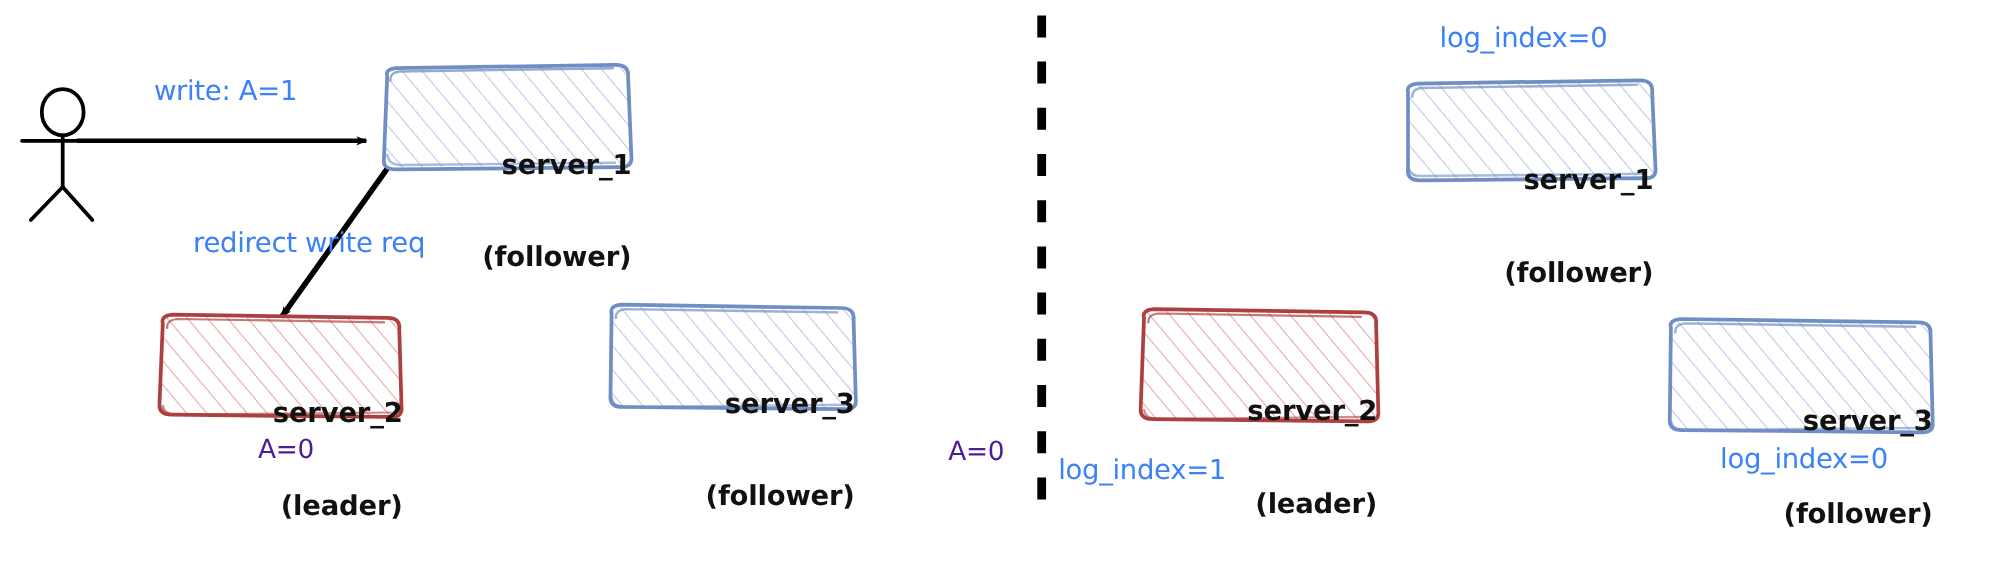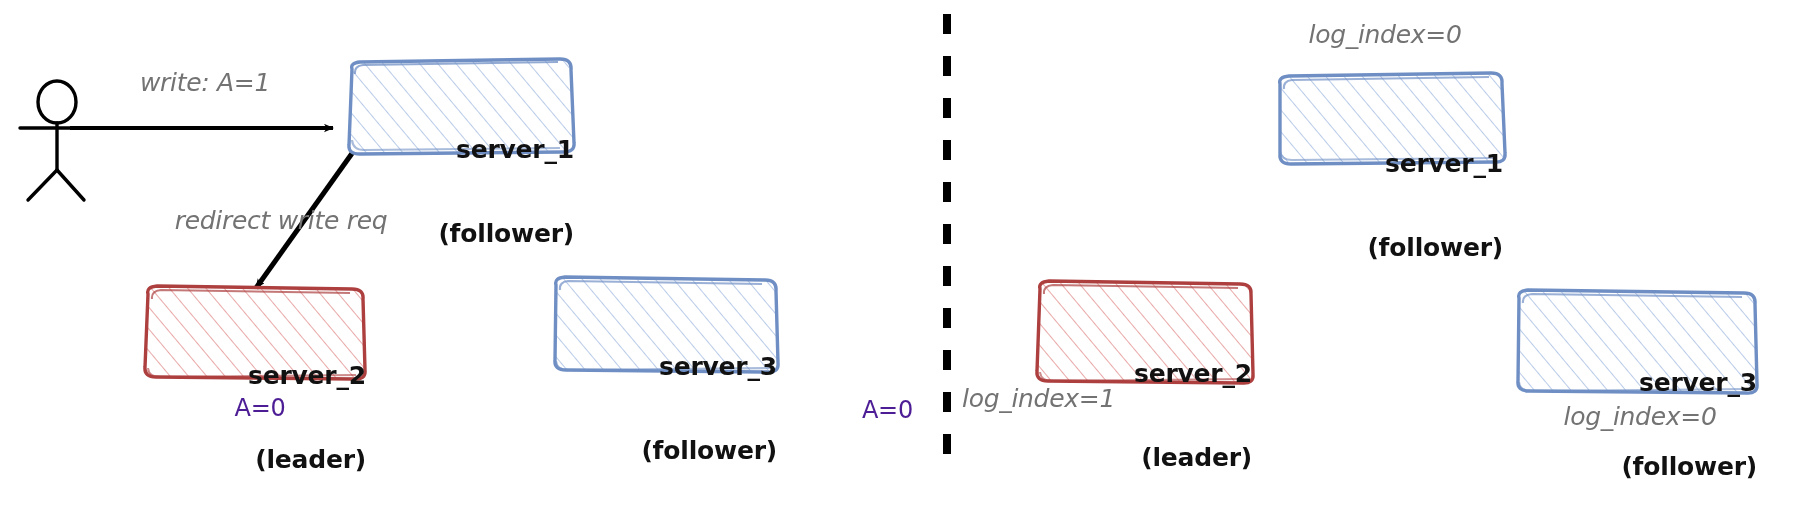--- a/index.html
+++ b/index.html
@@ -33,21 +33,21 @@
     white-space: pre;
     pointer-events: none;
   }
   .annot {
     position: absolute;
     font-family: "DejaVu Sans", sans-serif;
     font-size: 25px;
     white-space: pre;
     letter-spacing: -0.3px;
   }
-  .annot.red { color: #737373; font-style: italic; }
+  .annot.red { color: #3b82f6; }
   .annot.black { color: #4c1d95; }
   .annot.center { text-align: center; }
 </style>
 </head>
 <body>
 
 <div id="canvas">
 
   <svg id="scene" viewBox="0 0 1820 526" xmlns="http://www.w3.org/2000/svg">
     <defs>
@@ -155,17 +155,17 @@
 
   <div class="node-label" style="left:1519px; top:313px; width:238px;">
     <div>server_3</div>
     <div>(follower)</div>
   </div>
 
   <div class="annot red center" style="left:1300px; top:20px; width:170px;">log_index=0</div>
 
   <div class="annot black" style="left:862px; top:396px; font-size:24px;">A=0</div>
 
-  <div class="annot red" style="left:962px; top:384px;">log_index=1</div>
+  <div class="annot red" style="left:962px; top:412px;">log_index=1</div>
 
   <div class="annot red center" style="left:1545px; top:402px; width:190px;">log_index=0</div>
 
 </div>
 
 </body></html>

